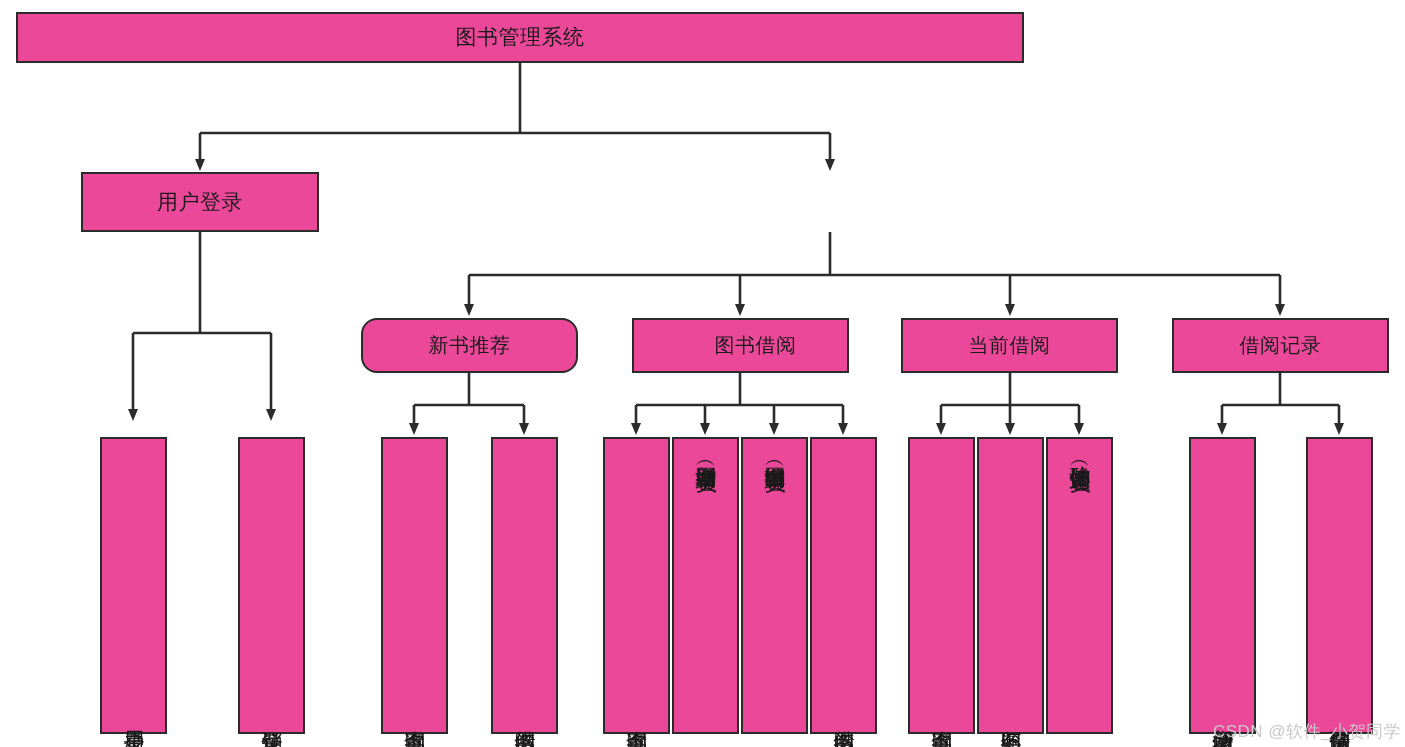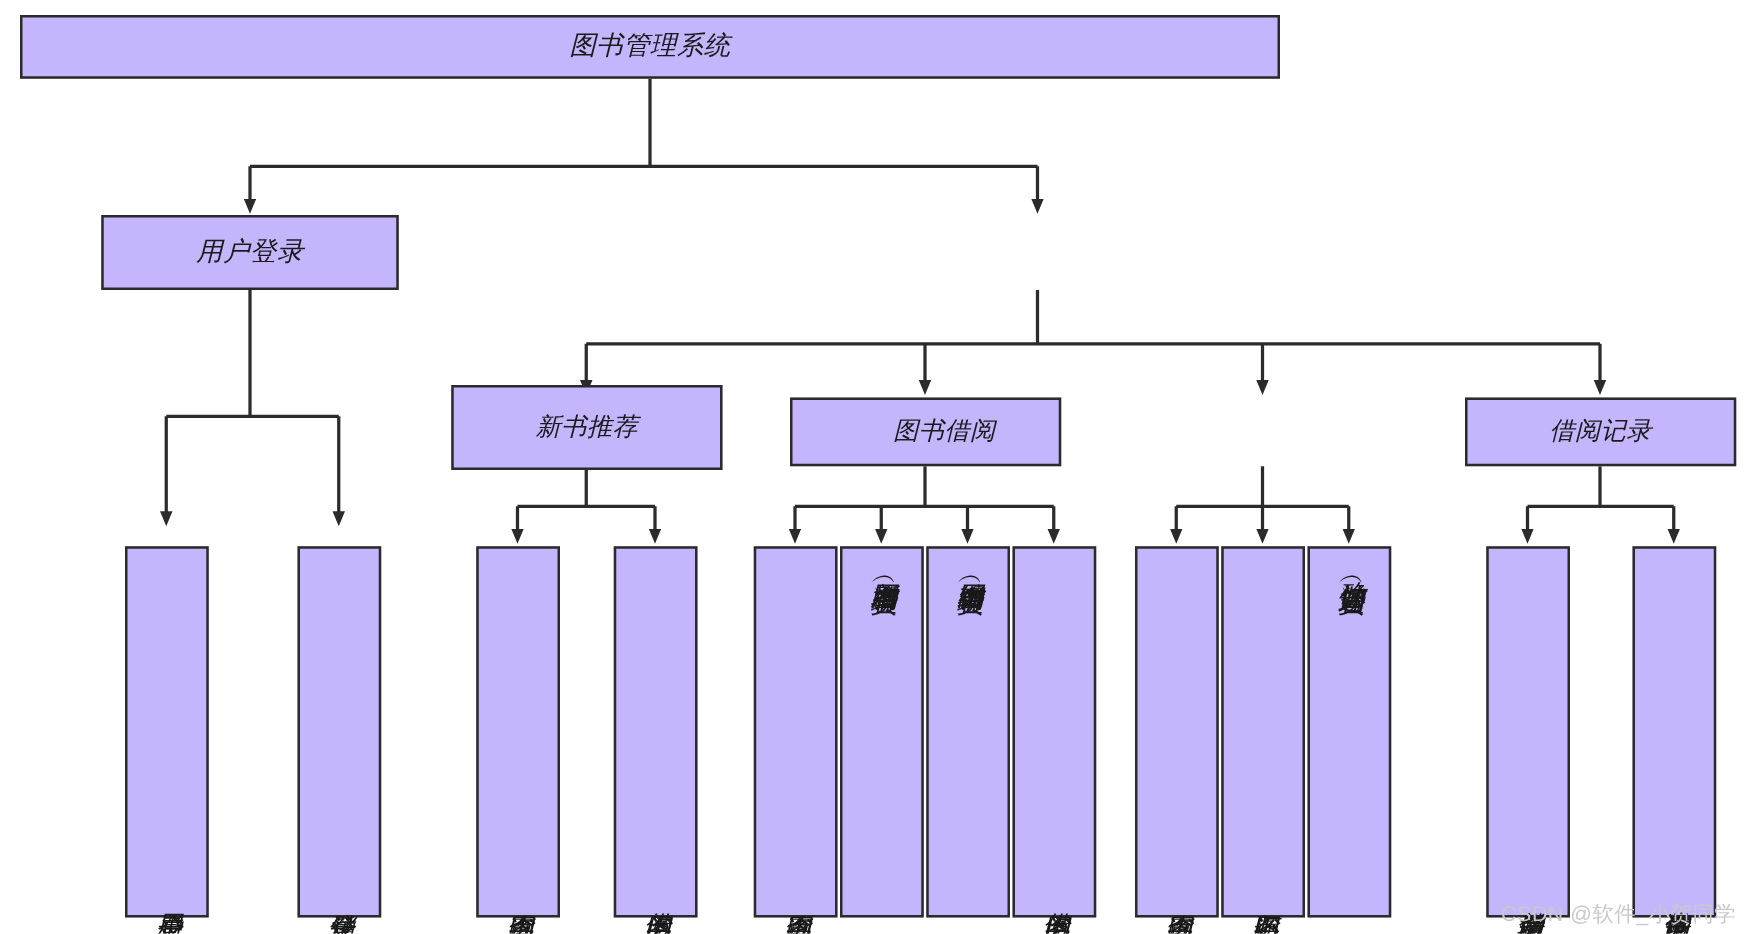--- a/index.html
+++ b/index.html
@@ -21,27 +21,26 @@
     position: absolute;
     left: 0;
     top: 0;
     width: 1405px;
     height: 747px;
   }
   .node {
     position: absolute;
     box-sizing: border-box;
     border: 2px solid #2b2b2b;
-    background: #c4b5fd;
+    background: #ec4899;
     color: #1a1a1a;
     display: flex;
     align-items: center;
     justify-content: center;
     z-index: 2;
-    font-style: italic;
   }
   .node .label {
     font-size: 21px;
     line-height: 1.15;
     white-space: nowrap;
     letter-spacing: 0.5px;
   }
   .node.level3 .label { font-size: 20px; }
   .node.root .label { font-size: 21px; }
   .node.leaf {
@@ -57,21 +56,21 @@
   .node.leaf .label {
     writing-mode: vertical-rl;
     text-orientation: upright;
     font-size: 21px;
     line-height: 1.18;
     letter-spacing: 1px;
     white-space: nowrap;
   }
   .watermark {
     position: absolute;
-    right: 16px;
+    right: 4px;
     bottom: 4px;
     font-size: 17px;
     color: #c9c9c9;
     z-index: 5;
     white-space: nowrap;
     letter-spacing: 0.5px;
   }
 </style>
 </head>
 <body>
@@ -129,25 +128,28 @@
   </svg>
 
   <div class="node root" style="left:16px; top:12px; width:1008px; height:51px;">
     <span class="label">图书管理系统</span>
   </div>
 
   <div class="node level2" style="left:81px; top:172px; width:238px; height:60px;">
     <span class="label">用户登录</span>
   </div>
 
-  <div class="node level3" style="left:361px; top:308px; width:217px; height:68px;">
+  <div class="node level3" style="left:361px; top:318px; width:217px; height:55px;border-radius:16px;">
     <span class="label">新书推荐</span>
   </div>
   <div class="node level3" style="left:632px; top:318px; width:217px; height:55px;padding-left:30px;">
     <span class="label">图书借阅</span>
+  </div>
+  <div class="node level3" style="left:901px; top:318px; width:217px; height:55px;">
+    <span class="label">当前借阅</span>
   </div>
   <div class="node level3" style="left:1172px; top:318px; width:217px; height:55px;">
     <span class="label">借阅记录</span>
   </div>
 
   <div class="node leaf" style="left:100px; top:437px; width:67px; height:297px;">
     <span class="label">用户登录</span>
   </div>
   <div class="node leaf" style="left:238px; top:437px; width:67px; height:297px;">
     <span class="label">注销登录</span>

